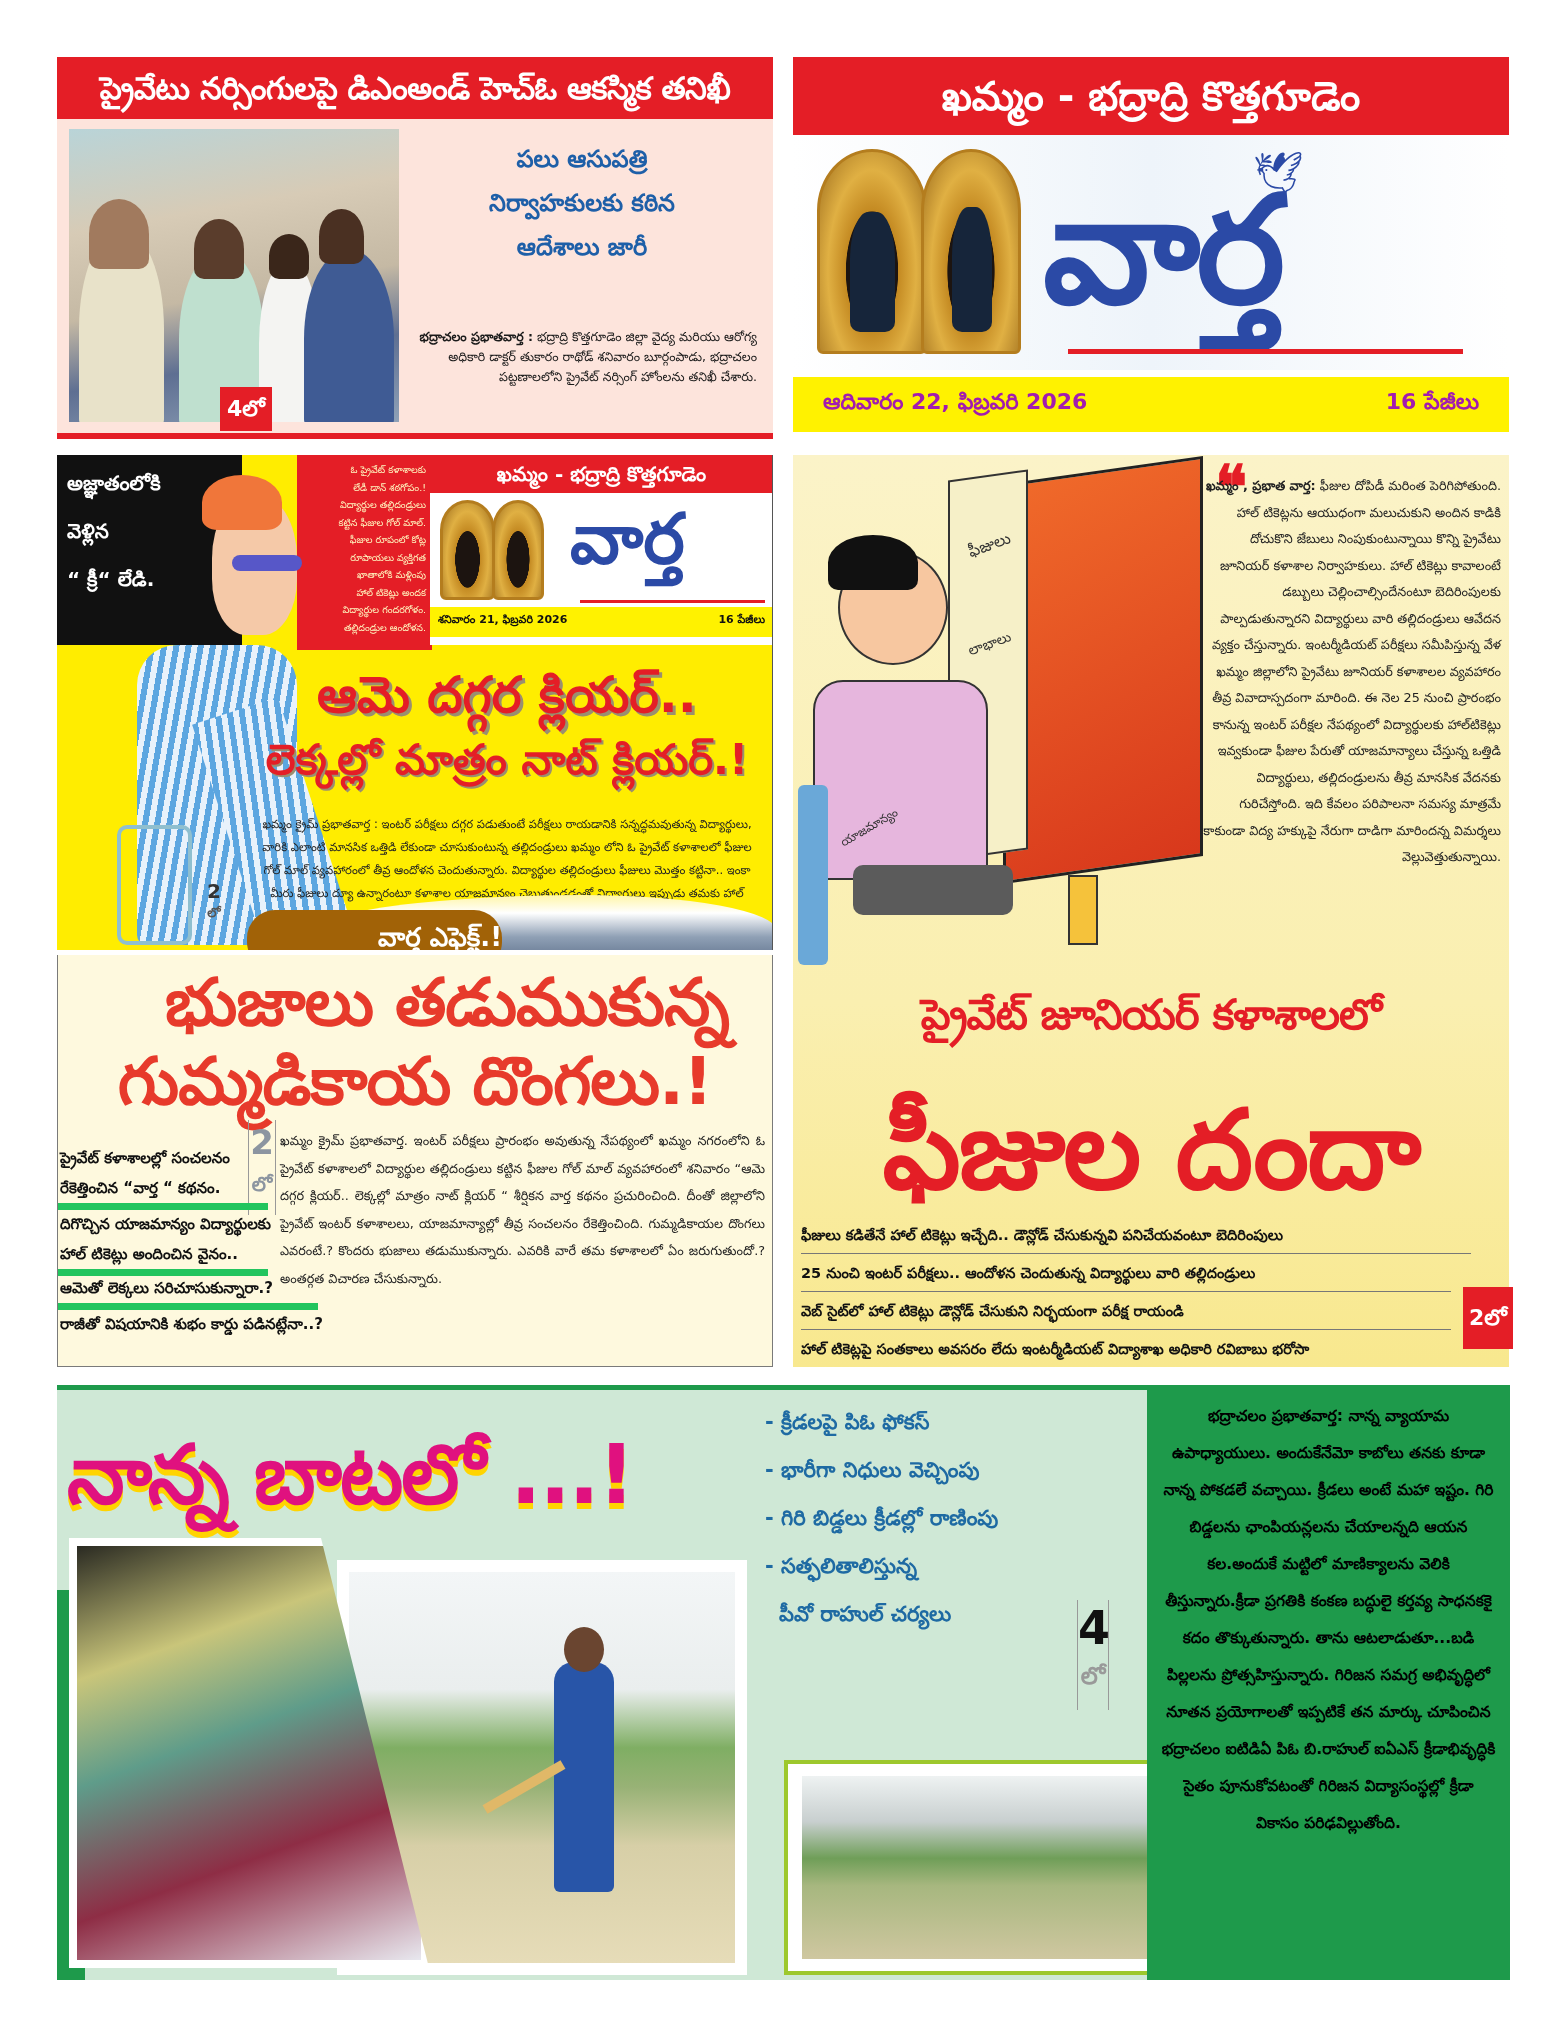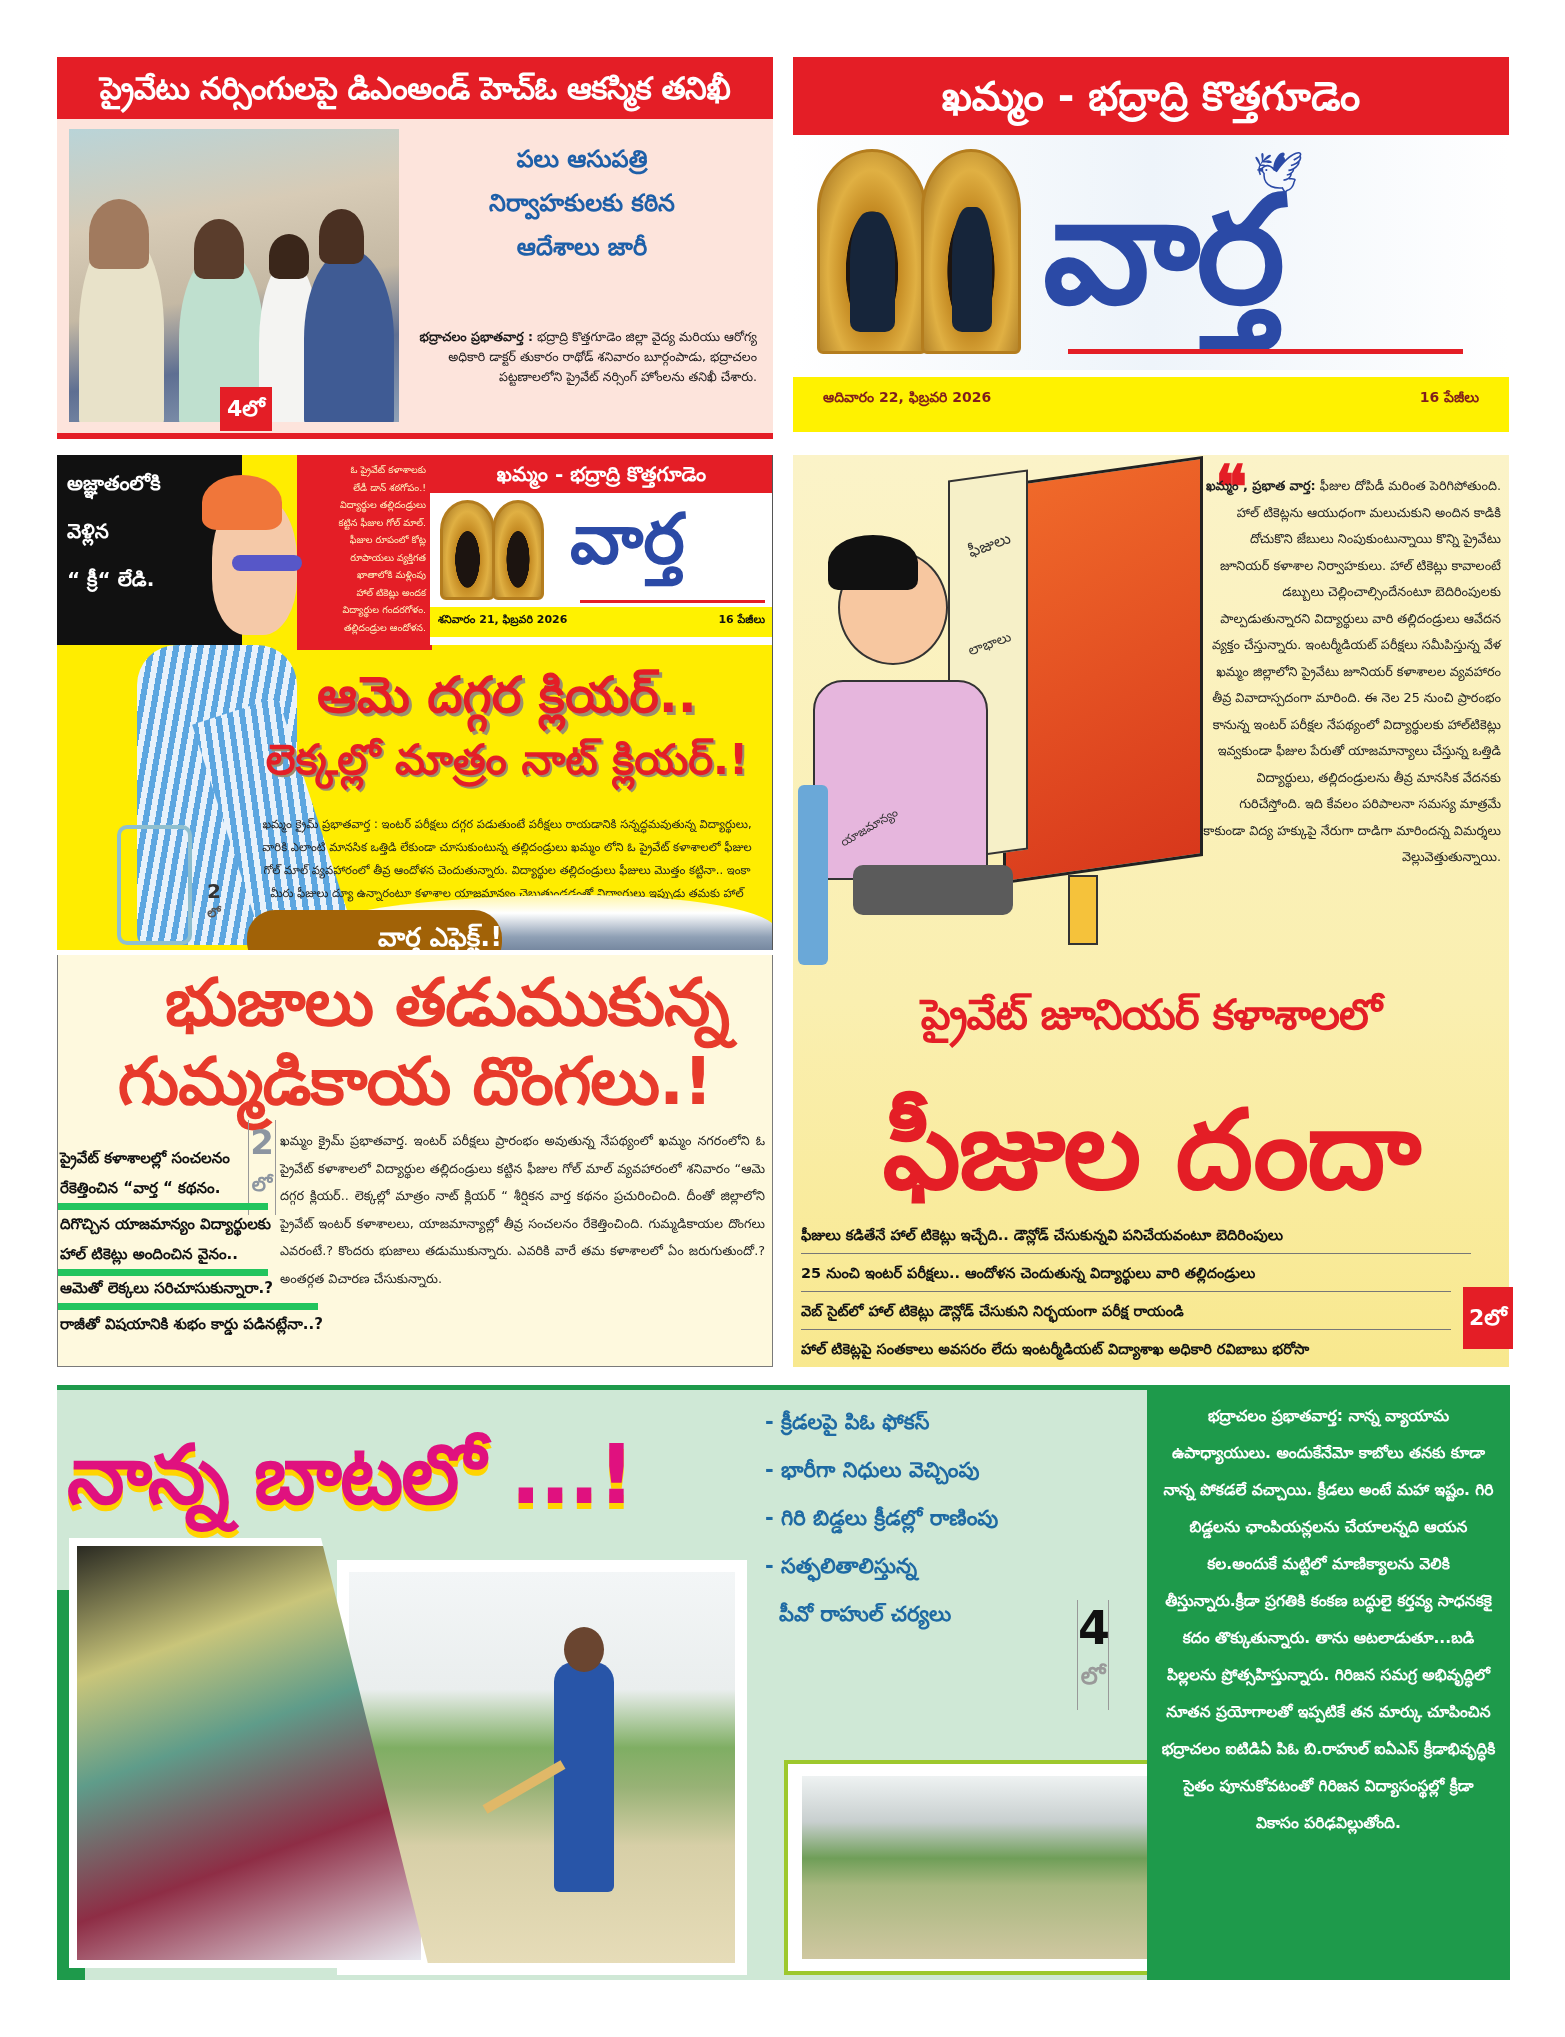--- a/index.html
+++ b/index.html
@@ -20,21 +20,21 @@
   
   #masthead { left: 793px; top: 57px; width: 716px; height: 382px; background: #ffffff; }
   #masthead .region { position: absolute; left: 0; top: 0; width: 100%; height: 78px; background: #e41e26; color: #fff; font-weight: bold; font-size: 40px; line-height: 78px; text-align: center; white-space: nowrap; }
   #masthead .logoarea { position: absolute; left: 0; top: 78px; width: 100%; height: 235px; background: linear-gradient(90deg, #ffffff 0%, #eef4fa 50%, #ffffff 100%); }
   .temple { position: absolute; background: radial-gradient(ellipse at 50% 60%, #1c1410 35%, #c48a22 36%, #e0b043 60%, #9a6a1c 100%); border-radius: 50% 50% 6px 6px / 30% 30% 6px 6px; border: 3px solid #b47d1e; }
   .deity { position: absolute; background: #16253a; border-radius: 40% 40% 10px 10px; }
   #masthead .logo { position: absolute; left: 250px; top: 30px; color: #2b4aa6; font-weight: bold; font-size: 150px; line-height: 170px; letter-spacing: -4px; }
   #masthead .logo-line { position: absolute; left: 275px; top: 214px; width: 395px; height: 5px; background: #e41e26; }
   #masthead .dove { position: absolute; left: 460px; top: 14px; color: #2b4aa6; font-size: 40px; }
   #masthead .dateline { position: absolute; left: 0; top: 320px; width: 100%; height: 55px; background: #fff200; }
-  #masthead .dateline span { position: absolute; top: 12px; font-weight: bold; font-size: 14px; color: #7f1d1d; }
+  #masthead .dateline span { position: absolute; top: 12px; font-weight: bold; font-size: 22px; color: #a21caf; }
 
   
   #box-lady { left: 57px; top: 455px; width: 716px; height: 495px; background: #ffed00; overflow: hidden; border-right: 1px solid #555; }
   #box-lady .blackpanel { position: absolute; left: 0; top: 0; width: 185px; height: 190px; background: #111111; }
   #box-lady .blackpanel .t { position: absolute; left: 10px; color: #fff; font-weight: bold; font-size: 20px; line-height: 40px; }
   #box-lady .redpanel { position: absolute; left: 240px; top: 0; width: 135px; height: 195px; background: #e41e26; color: #fff8c0; font-size: 9.5px; line-height: 17.5px; text-align: right; padding: 6px 6px 0 0; }
   #box-lady .cartoon { position: absolute; left: 60px; top: 20px; width: 260px; height: 475px; }
   .stripes { position: absolute; background: repeating-linear-gradient(100deg, #5ca6e0 0 6px, #e8f2fb 6px 12px); }
   #box-lady .mini-mast { position: absolute; left: 373px; top: 0; width: 343px; height: 190px; background: #fff; }
   #box-lady .mini-mast .region { height: 38px; background: #e41e26; color: #fff; font-weight: bold; font-size: 20px; line-height: 38px; text-align: center; white-space: nowrap; }
@@ -73,21 +73,21 @@
   #box-sports .points { position: absolute; left: 708px; top: 8px; width: 300px; }
   #box-sports .points div { color: #1e6aa3; font-weight: bold; font-size: 21px; line-height: 48px; white-space: nowrap; }
   #box-sports .ref4 { position: absolute; left: 1020px; top: 210px; width: 32px; height: 110px; border-left: 1px solid #999; border-right: 1px solid #999; text-align: center; }
   #box-sports .ref4 .n { color: #111; font-weight: bold; font-size: 46px; line-height: 56px; }
   #box-sports .ref4 .l { color: #999; font-weight: bold; font-size: 24px; line-height: 40px; }
   #box-sports .photo1 { position: absolute; left: 12px; top: 148px; width: 360px; height: 430px; background: linear-gradient(160deg, #2a2a22 0%, #c9c57a 25%, #5f9c8a 45%, #8e2d45 70%, #e8e8ef 100%); clip-path: polygon(0 0, 70% 0, 100% 100%, 0 100%); border: 8px solid #fff; }
   #box-sports .photo2 { position: absolute; left: 280px; top: 170px; width: 410px; height: 415px; background: #fff; padding: 12px; }
   #box-sports .photo2 .img { width: 100%; height: 100%; background: linear-gradient(180deg, #f3f6f7 0%, #eaeeee 30%, #7fae63 45%, #98b276 55%, #d7cfa7 70%, #e6dcb8 100%); position: relative; }
   #box-sports .photo3 { position: absolute; left: 727px; top: 370px; width: 395px; height: 215px; background: #fff; border: 4px solid #9dc82d; padding: 12px 14px; }
   #box-sports .photo3 .img { width: 100%; height: 100%; background: linear-gradient(180deg, #eef2f2 0%, #c8cfcf 25%, #6f9e58 45%, #a7b77f 60%, #cfc7a0 100%); }
-  #box-sports .greenbox { position: absolute; left: 1090px; top: 0; width: 363px; height: 590px; background: #1e9a4b; color: #ffffff; font-weight: bold; font-size: 15.5px; line-height: 37px; text-align: center; padding: 8px 14px 0 14px; }
+  #box-sports .greenbox { position: absolute; left: 1090px; top: 0; width: 363px; height: 590px; background: #1e9a4b; color: #000000; font-weight: bold; font-size: 15.5px; line-height: 37px; text-align: center; padding: 8px 14px 0 14px; }
 </style>
 </head>
 <body>
 
 <div id="box-nursing" class="abs">
   <div class="banner">ప్రైవేటు నర్సింగులపై డిఎంఅండ్ హెచ్ఓ ఆకస్మిక తనిఖీ</div>
   <div class="photo">
     <div class="person" style="left:10px;top:100px;width:85px;height:200px;background:#e8e2c9;"></div>
     <div class="person" style="left:20px;top:70px;width:60px;height:70px;background:#a17a5e;"></div>
     <div class="person" style="left:110px;top:120px;width:85px;height:180px;background:#bfe0cf;"></div>

